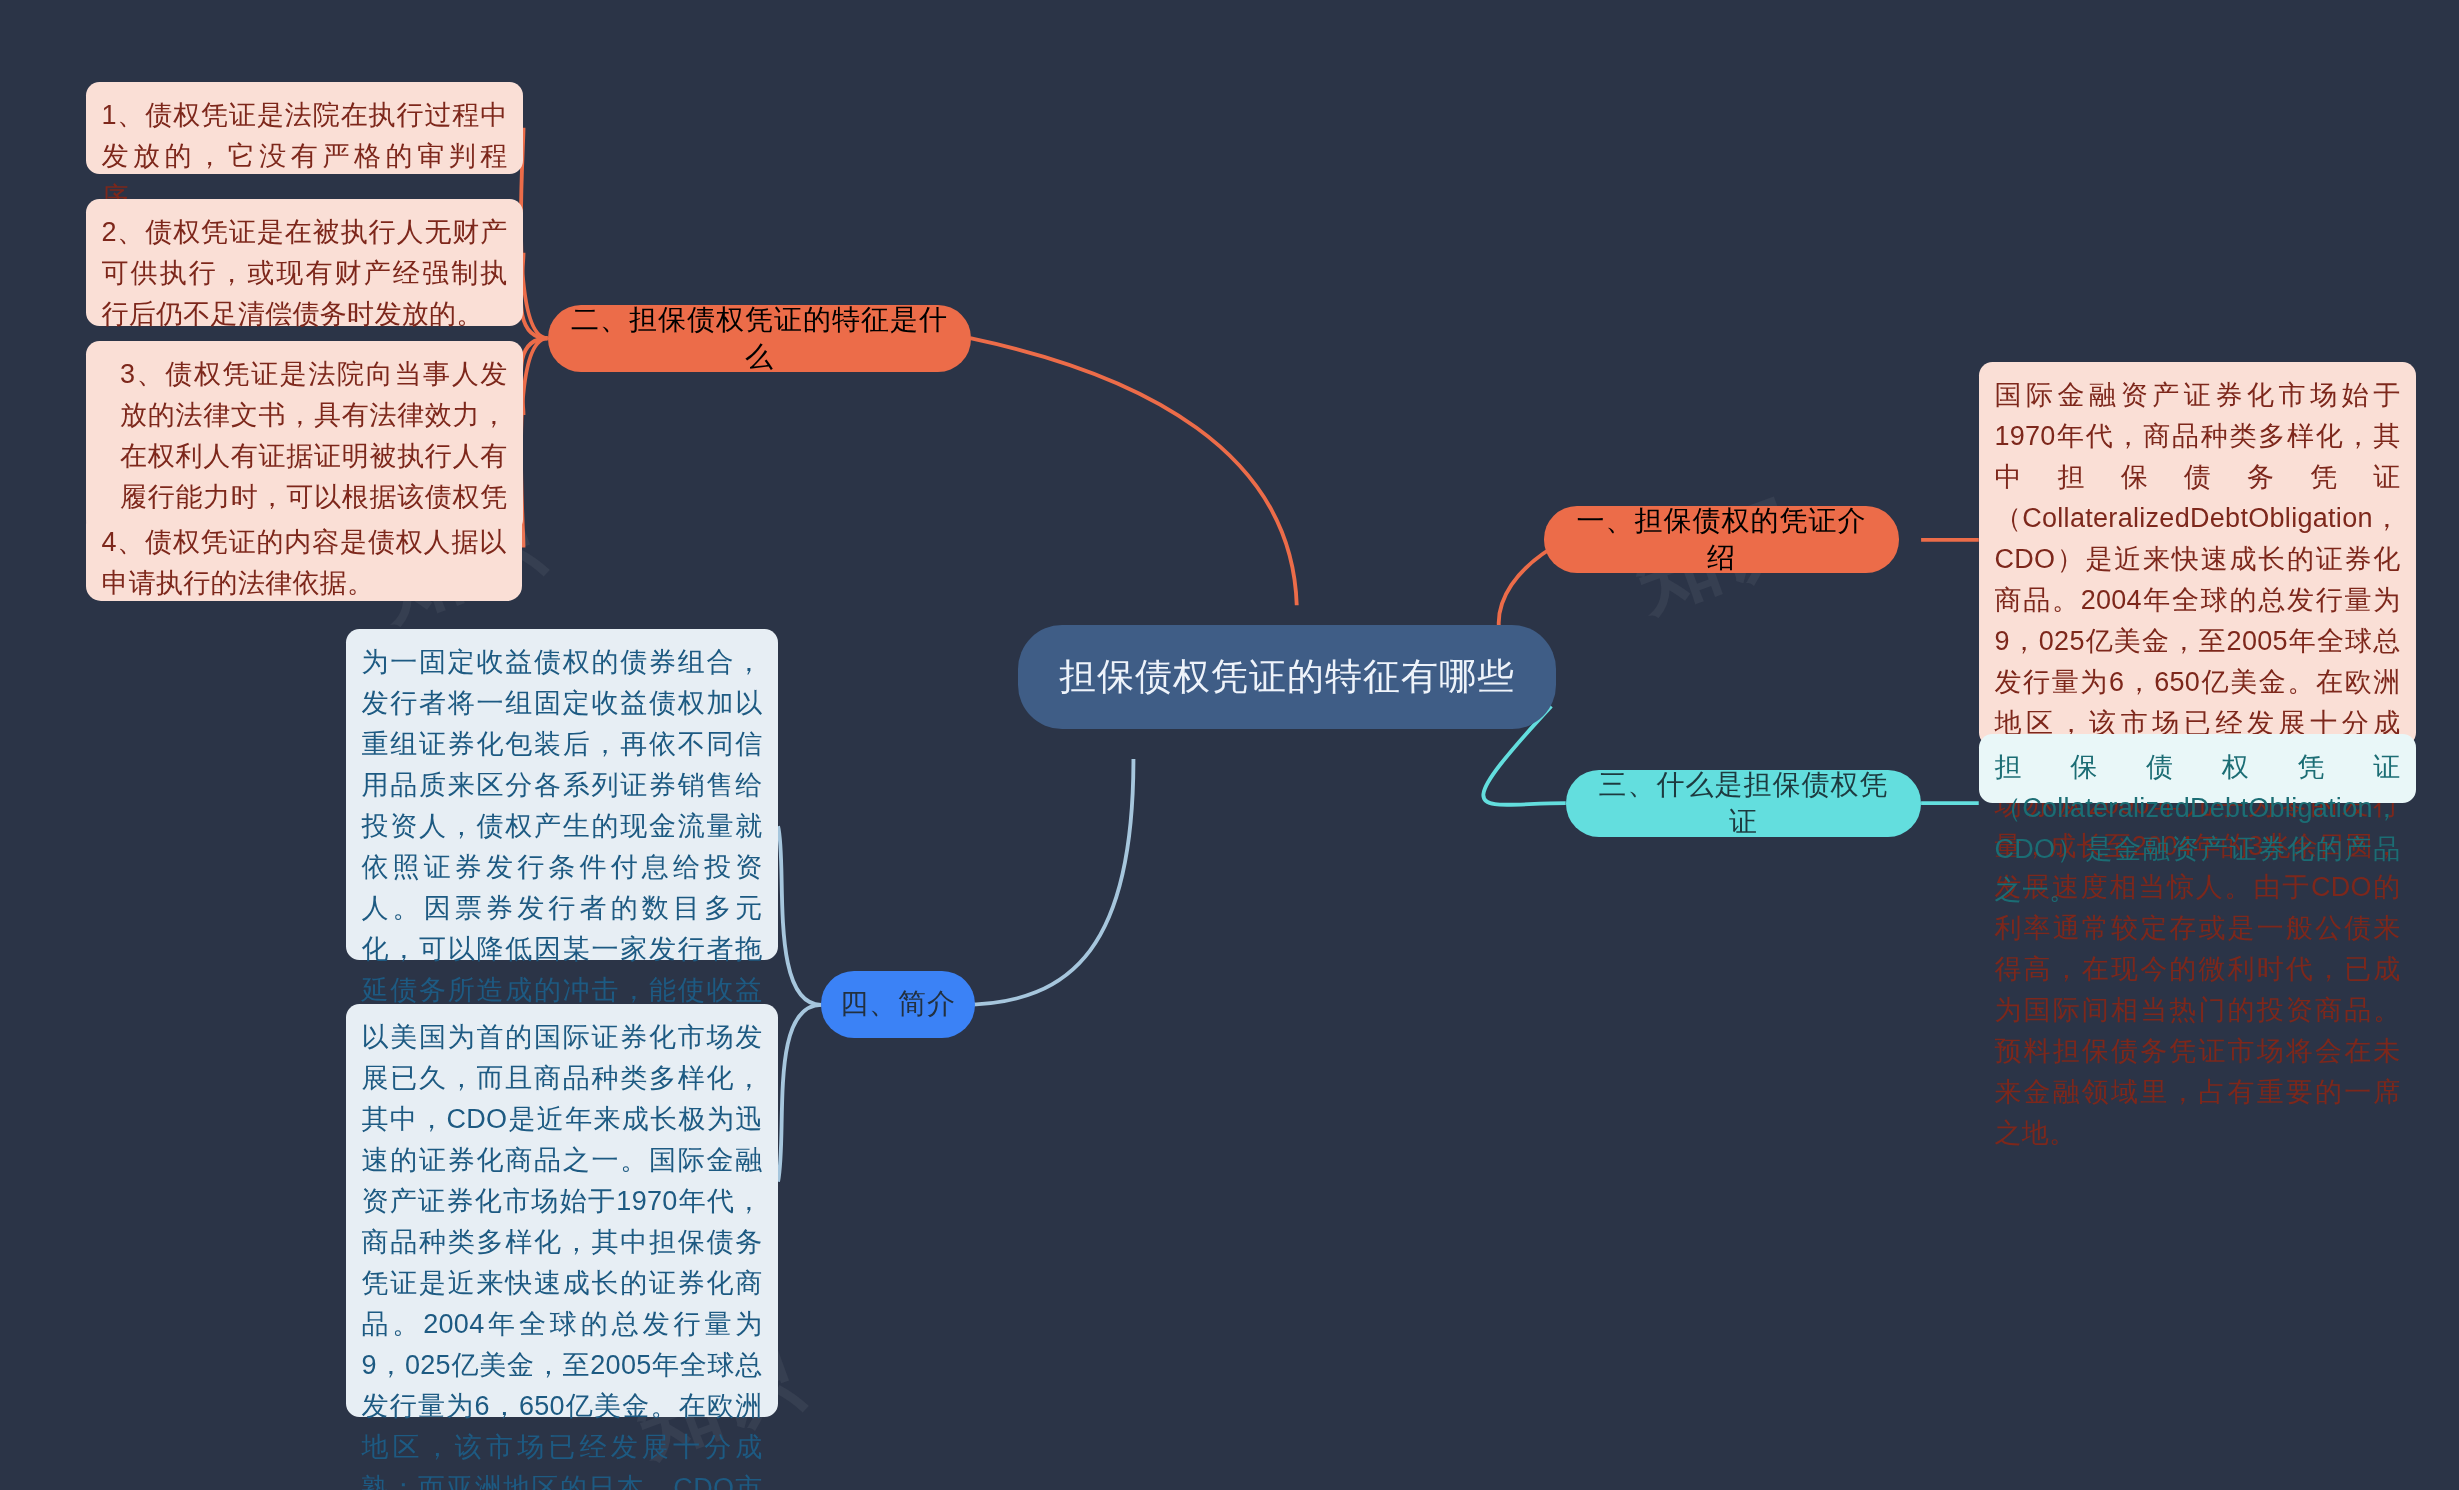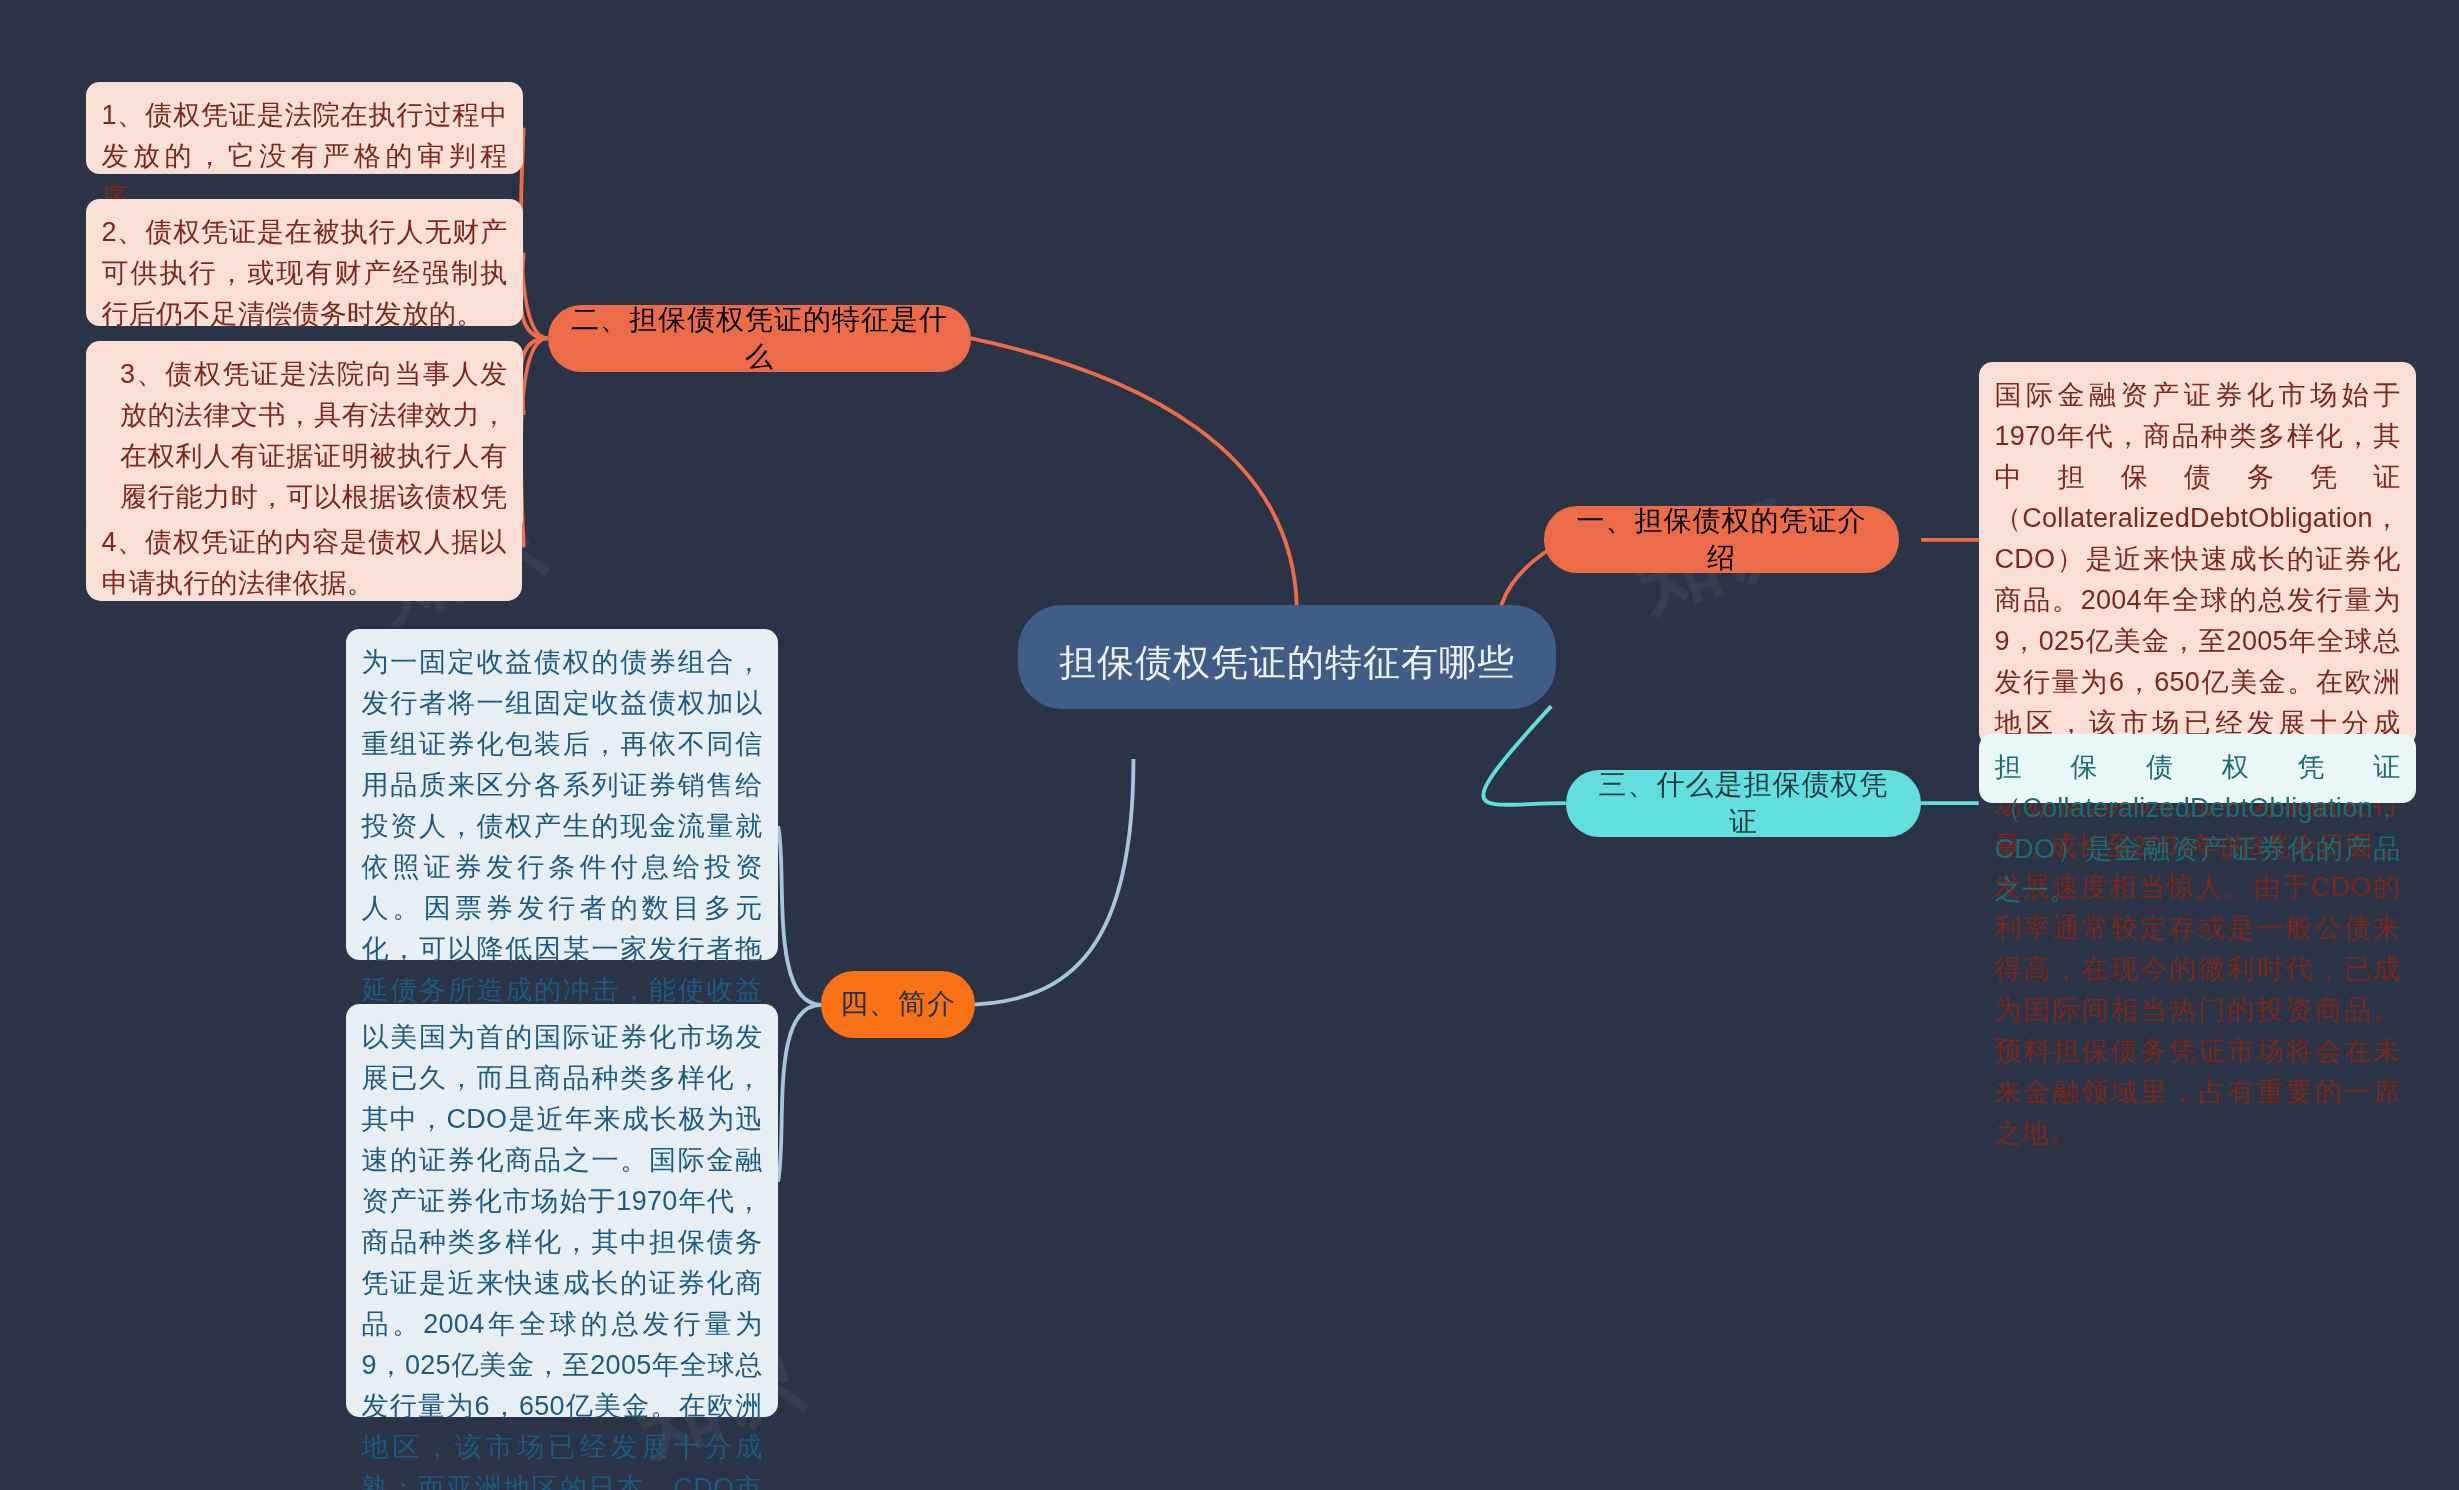--- a/index.html
+++ b/index.html
@@ -13,39 +13,40 @@
   #canvas{position:absolute;inset:0;width:2459px;height:1490px;}
   #edges{position:absolute;left:0;top:0;width:2459px;height:1490px;pointer-events:none;}
 
   .node{position:absolute;box-sizing:border-box;}
 
   
   .root{
     background:#3f5d86;
     color:#eef3fa;
     border-radius:44px;
-    display:flex;align-items:flex-end;justify-content:center;
+    display:flex;align-items:center;justify-content:center;
     text-align:center;
     font-size:37px;line-height:1.38;
     padding:21px 25px;
     letter-spacing:1px;
+    margin-top:20px;
   }
 
   
   .pill{
     border-radius:33px;
     display:flex;align-items:center;justify-content:center;
     text-align:center;
     font-size:28px;line-height:1.3;
     padding:9.6px 19px;
     letter-spacing:1px;
   }
   .pill-orange{background:#ec6c49;color:#000000;}
   .pill-cyan{background:#63dede;color:#1d3a3f;}
-  .pill-blue{background:#f97316;color:#22303f;}
+  .pill-blue{background:#3b82f6;color:#22303f;}
 
   
   .card{
     border-radius:13.4px;
     font-size:27px;
     line-height:1.52;
     padding:12.5px 15.4px 13.4px 15.4px;
     box-sizing:border-box;
     letter-spacing:0.3px;
     text-align:justify;

